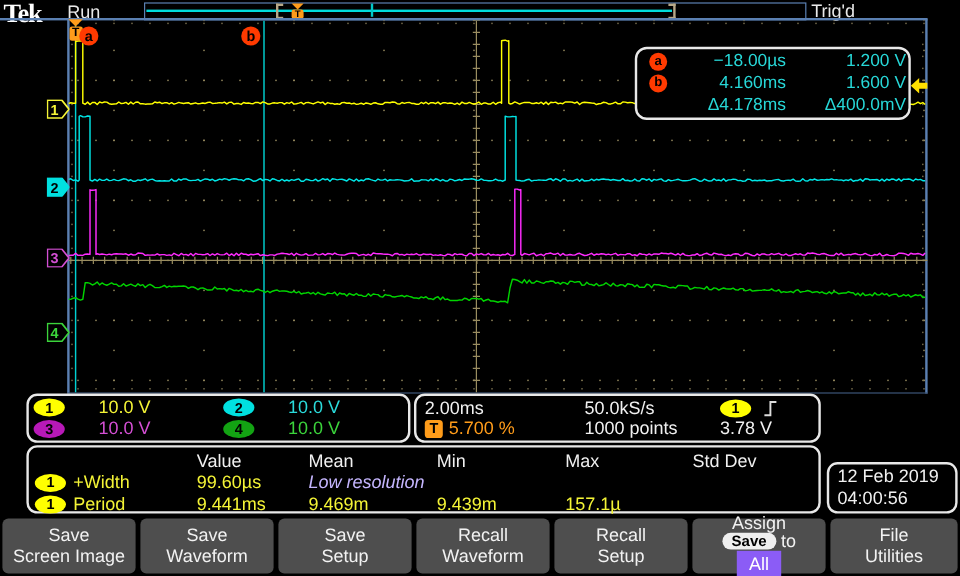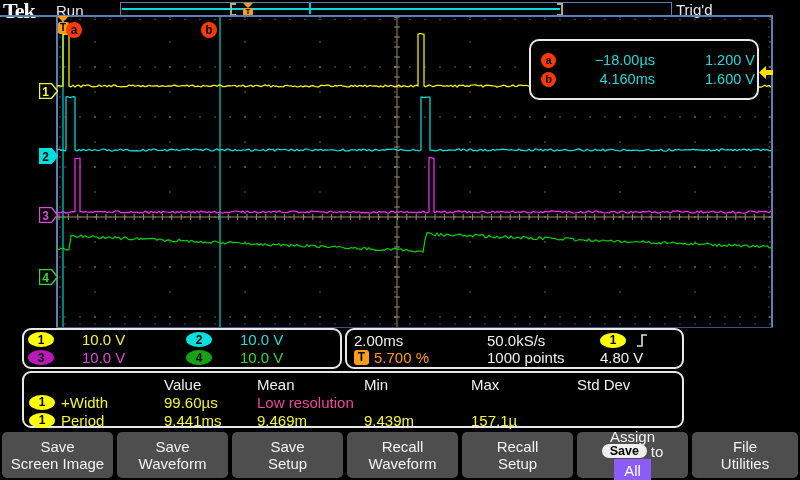--- a/index.html
+++ b/index.html
@@ -68,21 +68,21 @@
   .h-cell{display:flex;align-items:center;}
   #trig-pct{color:#ff9c1a;margin-left:5px;}
   .t-bub{display:inline-flex;width:15px;height:15px;border-radius:3px;background:#ff9c1a;color:#000;
          font-weight:bold;font-size:12px;align-items:center;justify-content:center;flex:none;}
   #slope-icon{margin-left:10px;display:inline-flex;}
 
   #meas-box{left:22px;top:371px;width:662px;height:57px;padding:2px 0 0 0;}
   .m-row{display:grid;grid-template-columns:140px 93px 107px 107px 106px 1fr;align-items:center;height:18px;}
   .m-head{color:#f0f0f0;font-size:15px;}
   .m-val{color:#f4f436;font-size:15px;}
-  .m-white{color:#ec4899;font-size:15px;}
+  .m-white{color:#c4b5fd;font-size:15px;font-style:italic;}
   .m-label{display:flex;align-items:center;padding-left:5px;}
   .m-label .bubble{margin-right:6px;}
 
   #date-box{left:689px;top:385px;width:109px;height:43px;display:flex;flex-direction:column;
             justify-content:center;padding-left:7px;font-size:15px;color:#f0f0f0;line-height:18px;}
 
   
   #menu-bar{left:0;top:431px;width:763px;height:49px;background:#000;}
   .menu-btn{position:absolute;top:1px;width:111px;height:46px;background:#4e4e4e;border-radius:5px;
             color:#f2f2f2;font-size:15px;display:flex;flex-direction:column;align-items:center;
@@ -852,20 +852,25 @@
     <div class="cur-row">
       <span class="bub">a</span>
       <span class="cur-val">−18.00µs</span>
       <span class="cur-val">1.200 V</span>
     </div>
     <div class="cur-row">
       <span class="bub">b</span>
       <span class="cur-val">4.160ms</span>
       <span class="cur-val">1.600 V</span>
     </div>
+    <div class="cur-row">
+      <span></span>
+      <span class="cur-val">Δ4.178ms</span>
+      <span class="cur-val">Δ400.0mV</span>
+    </div>
   </div>
 
   <div class="robox" id="ch-box">
     <div class="ch-row">
       <span class="ch-cell">
         <span class="bubble bub-ch1">1</span>
         <span class="ch-scale txt-ch1">10.0 V</span>
       </span>
       <span class="ch-cell">
         <span class="bubble bub-ch2">2</span>
@@ -896,21 +901,21 @@
             </svg>
         </span>
       </span>
     </div>
     <div class="h-row">
       <span class="h-cell">
         <span class="t-bub">T</span>
         <span id="trig-pct">5.700 %</span>
       </span>
       <span class="h-cell">1000 points</span>
-      <span class="h-cell">4.80 V</span>
+      <span class="h-cell">3.78 V</span>
     </div>
   </div>
 
   <div class="robox" id="meas-box">
     <div class="m-row">
       <span></span>
       <span class="m-head">Value</span>
       <span class="m-head">Mean</span>
       <span class="m-head">Min</span>
       <span class="m-head">Max</span>
@@ -932,20 +937,24 @@
         <span class="bubble bub-ch1">1</span>
         <span class="m-val">Period</span>
       </span>
       <span class="m-val">9.441ms</span>
       <span class="m-val">9.469m</span>
       <span class="m-val">9.439m</span>
       <span class="m-val">157.1µ</span>
     </div>
   </div>
 
+  <div class="robox" id="date-box">
+    <span>12 Feb 2019</span>
+    <span>04:00:56</span>
+  </div>
 
   <div class="abs" id="menu-bar">
     <div class="menu-btn" style="left:2px;">
       <span>Save</span>
         <span>Screen Image</span>
     </div>
     <div class="menu-btn" style="left:117px;">
       <span>Save</span>
         <span>Waveform</span>
     </div>

